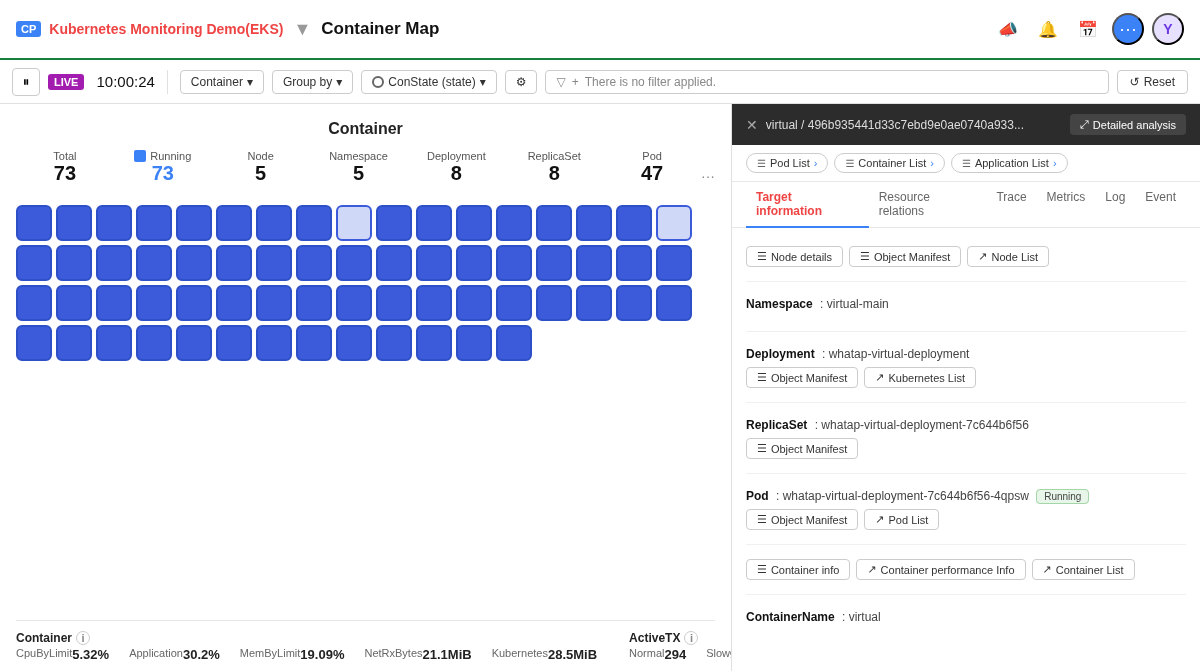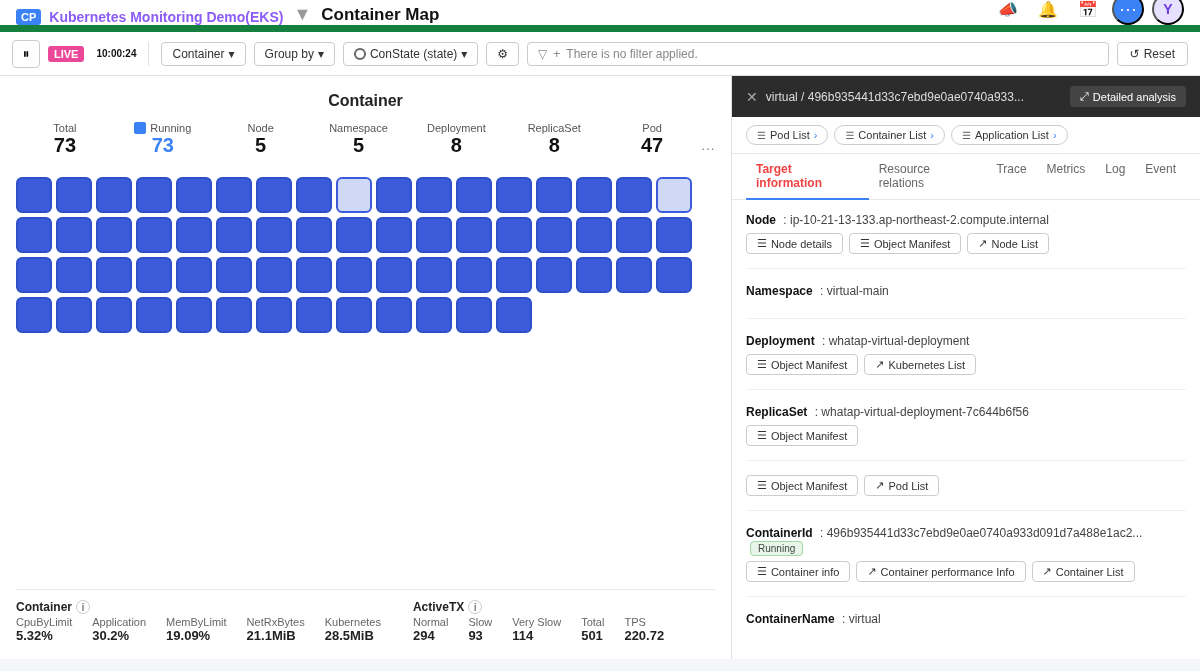--- a/index.html
+++ b/index.html
@@ -1,28 +1,28 @@
 <!DOCTYPE html>
 <html><head>
   <meta charset="utf-8">
   <style>
     * { box-sizing: border-box; margin: 0; padding: 0; }
     body { font-family: -apple-system, BlinkMacSystemFont, 'Segoe UI', sans-serif; font-size: 13px; background: #f5f6fa; color: #222; }
 
     
     .top-nav {
-      display: flex; align-items: flex-end; height: 32px;
-      background: #fff; border-bottom: 7px solid #15803d;
+      display: flex; align-items: center; height: 60px;
+      background: #fff; border-bottom: 2px solid #15803d;
       padding: 0 16px; gap: 8px;
     }
     .cp-badge {
       background: #3b82f6; color: #fff; font-size: 11px; font-weight: 700;
       border-radius: 3px; padding: 2px 5px;
     }
-    .nav-title { font-size: 14px; font-weight: 600; color: #8b5cf6; }
+    .nav-title { font-size: 14px; font-weight: 600; color: #ef4444; }
     .nav-separator { color: #999; font-size: 18px; margin: 0 2px; }
     .nav-page { font-size: 17px; font-weight: 600; color: #111; }
     .nav-spacer { flex: 1; }
     .nav-icon-btn {
       width: 32px; height: 32px; display: flex; align-items: center; justify-content: center;
       cursor: pointer; border-radius: 4px; color: #555;
       background: none; border: none; font-size: 16px;
     }
     .nav-dot-btn {
       width: 32px; height: 32px; background: #3b82f6; border-radius: 50%;
@@ -37,24 +37,24 @@
     .toolbar {
       display: flex; align-items: center; height: 44px;
       background: #fff; border-bottom: 1px solid #e0e0e0;
       padding: 0 12px; gap: 8px;
     }
     .toolbar-pause-btn {
       width: 28px; height: 28px; border: 1px solid #ccc; border-radius: 4px;
       display: flex; align-items: center; justify-content: center; cursor: pointer; background: #fff;
     }
     .live-badge {
-      background: #ec4899; color: #fff; font-size: 11px; font-weight: 700;
+      background: #a21caf; color: #fff; font-size: 11px; font-weight: 700;
       border-radius: 3px; padding: 2px 6px;
     }
-    .timer { font-size: 10px; font-weight: 700; color: #111; margin-left: 4px; }
+    .timer { font-size: 15px; font-weight: 400; color: #111; margin-left: 4px; }
     .toolbar-sep { width: 1px; height: 24px; background: #e0e0e0; margin: 0 4px; }
     .toolbar-btn {
       display: flex; align-items: center; gap: 4px;
       border: 1px solid #ccc; border-radius: 4px; padding: 4px 10px;
       background: #fff; cursor: pointer; font-size: 12px; color: #333;
     }
     .filter-bar {
       flex: 1; display: flex; align-items: center; gap: 6px;
       border: 1px solid #ccc; border-radius: 4px; padding: 4px 10px;
       background: #fff; color: #888; font-size: 12px;
@@ -100,21 +100,21 @@
     }
 
     
     .bottom-stats {
       border-top: 1px solid #e8e8e8; padding-top: 10px; margin-top: 8px;
       display: flex; gap: 32px;
     }
     .bottom-group { display: flex; flex-direction: column; gap: 2px; }
     .bottom-group-title { font-size: 12px; font-weight: 600; display: flex; align-items: center; gap: 4px; }
     .bottom-metrics { display: flex; gap: 20px; }
-    .metric-item { display: flex; flex-direction: column; }
+    .metric-item { display: flex; flex-direction: row; }
     .metric-label { font-size: 11px; color: #666; }
     .metric-value { font-size: 13px; font-weight: 600; }
 
     
     .right-panel {
       width: 468px; background: #fff; display: flex; flex-direction: column;
       overflow: hidden;
     }
     .right-header {
       background: #2c2c2c; color: #fff; padding: 10px 14px;
@@ -410,26 +410,20 @@
         <div class="tab active">Target information</div>
         <div class="tab">Resource relations</div>
         <div class="tab">Trace</div>
         <div class="tab">Metrics</div>
         <div class="tab">Log</div>
         <div class="tab">Event</div>
       </div>
 
     <div class="detail-content" id="detail-content">
         <div class="detail-section">
-          <div class="detail-row">
-    <span class="detail-key">Node
-      <span> : ip-10-21-13-133.ap-northeast-2.compute.internal</span>
-      
-    </span>
-  </div>
           <div class="detail-btns">
             <button class="detail-action-btn">
         <span>☰</span>
         <span>Node details</span>
       </button>
             <button class="detail-action-btn">
         <span>☰</span>
         <span>Object Manifest</span>
       </button>
             <button class="detail-action-btn">
@@ -472,38 +466,38 @@
     </span>
   </div>
           <div class="detail-btns">
             <button class="detail-action-btn">
         <span>☰</span>
         <span>Object Manifest</span>
       </button>
           </div>
         </div>
         <div class="detail-section">
+          <div class="detail-row">
+    <span class="detail-key">Pod
+      <span> : whatap-virtual-deployment-7c644b6f56-4qpsw</span>
+      <span class="running-badge">Running</span>
+    </span>
+  </div>
           <div class="detail-btns">
             <button class="detail-action-btn">
         <span>☰</span>
         <span>Object Manifest</span>
       </button>
             <button class="detail-action-btn">
         <span>↗</span>
         <span>Pod List</span>
       </button>
           </div>
         </div>
         <div class="detail-section">
-          <div class="detail-row">
-    <span class="detail-key">ContainerId
-      <span> : 496b935441d33c7ebd9e0ae0740a933d091d7a488e1ac2...</span>
-      <span class="running-badge">Running</span>
-    </span>
-  </div>
           <div class="detail-btns">
             <button class="detail-action-btn">
         <span>☰</span>
         <span>Container info</span>
       </button>
             <button class="detail-action-btn">
         <span>↗</span>
         <span>Container performance Info</span>
       </button>
             <button class="detail-action-btn">

